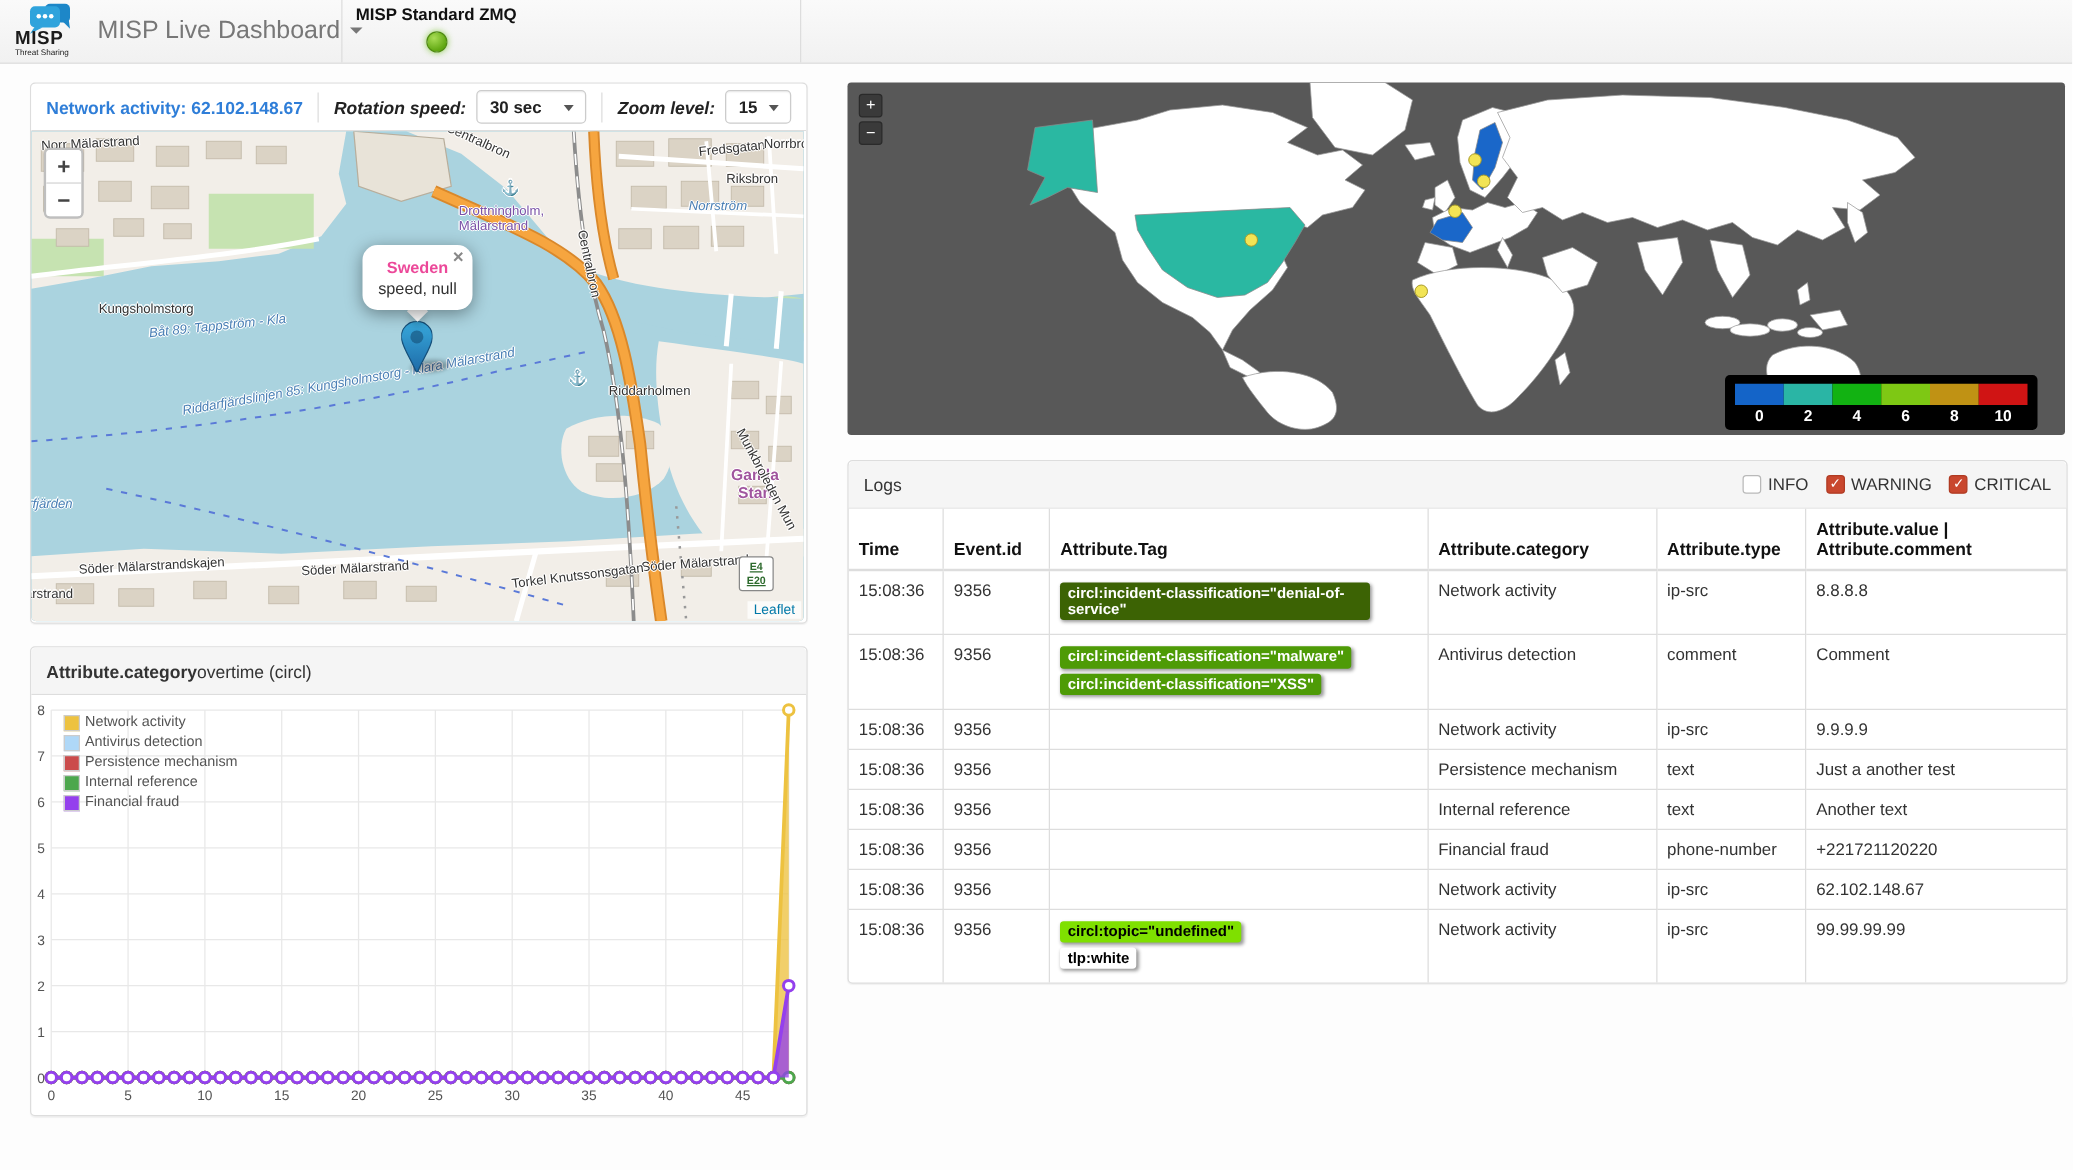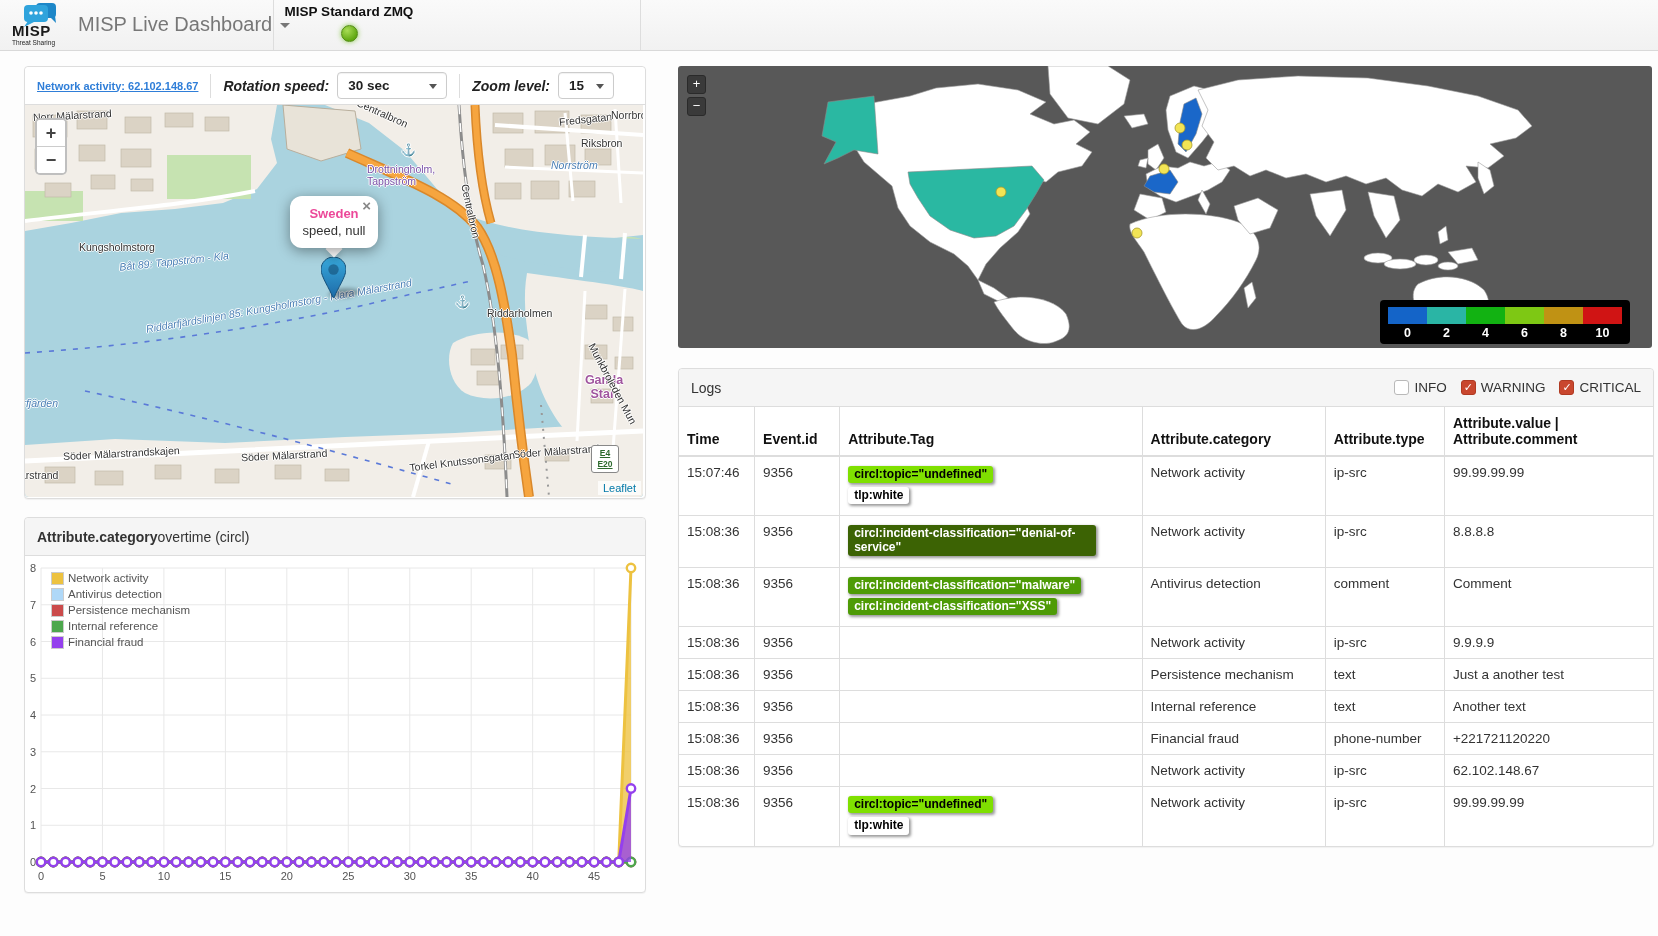--- a/index.html
+++ b/index.html
@@ -17,21 +17,21 @@
   .zmq-title{font-size:13.5px;font-weight:bold;color:#111;}
   .status-dot{width:15px;height:15px;border-radius:50%;margin:6px auto 0;background:radial-gradient(circle at 35% 30%,#a8dd55,#61a812 70%);border:1px solid #4f8c10;box-shadow:0 0 5px rgba(130,200,60,.9);}
 
   
   .panel{position:absolute;background:#fff;border:1px solid #ddd;border-radius:4px;box-shadow:0 1px 1px rgba(0,0,0,.05);}
   .panel-heading{height:38px;background:#f5f5f5;border-bottom:1px solid #ddd;border-radius:4px 4px 0 0;display:flex;align-items:center;padding:0 12px;font-size:14px;color:#333;box-sizing:border-box;}
 
   
   .map-panel{left:24px;top:66px;width:620px;height:431px;}
   .map-controls{height:38px;display:flex;align-items:center;padding:0 12px;border-bottom:1px solid #ddd;box-sizing:border-box;background:#fff;border-radius:4px 4px 0 0;}
-  .feed{font-size:11px;font-weight:bold;color:#2f7ed8;white-space:nowrap;text-decoration:underline;}
+  .feed{font-size:14px;font-weight:bold;color:#2f7ed8;white-space:nowrap;}
   .ctl-sep{width:1px;height:24px;background:#ddd;margin:0 12px;}
   .ctl-label{font-size:14px;font-weight:bold;font-style:italic;color:#222;margin-right:8px;white-space:nowrap;}
   .sel{position:relative;background:#fff;border:1px solid #ccc;border-radius:4px;font-size:13.5px;font-weight:bold;color:#222;padding:5px 26px 5px 10px;cursor:pointer;box-shadow:inset 0 1px 1px rgba(0,0,0,.06);}
   .sel:after{content:"";position:absolute;right:9px;top:11px;border-left:4px solid transparent;border-right:4px solid transparent;border-top:5px solid #555;}
   .leaflet-map{position:relative;width:618px;height:392px;overflow:hidden;background:#aad3df;border-radius:0 0 4px 4px;}
   .mlbl{position:absolute;font-size:10.5px;color:#333;white-space:nowrap;pointer-events:none;text-shadow:1px 0 0 #fff,-1px 0 0 #fff,0 1px 0 #fff,0 -1px 0 #fff;}
   .mlbl.blue{color:#4a7fb5;font-style:italic;}
   .mlbl.purple{color:#7b52a8;white-space:normal;width:92px;}
   .mlbl.place{color:#a0559e;font-weight:bold;font-size:12.5px;white-space:normal;width:54px;text-align:center;}
   .zoomctl{position:absolute;left:10px;top:13px;width:28px;border:2px solid rgba(0,0,0,.25);border-radius:5px;overflow:hidden;background:#fff;}
@@ -214,21 +214,21 @@
         </g>
         <path d="M516,300 L524,392" stroke="#999" stroke-width="2" stroke-dasharray="2 6" fill="none"></path>
       </svg>
 
       
       <div class="mlbl" style="left:330px;top:2px;transform:rotate(24deg);">Centralbron</div>
       <div class="mlbl" style="left:534px;top:8px;transform:rotate(-6deg);">Fredsgatan</div>
       <div class="mlbl" style="left:586px;top:4px;">Norrbro</div>
       <div class="mlbl" style="left:556px;top:32px;">Riksbron</div>
       <div class="mlbl blue" style="left:526px;top:54px;text-align:center;">Norrström</div>
-      <div class="mlbl purple" style="left:342px;top:58px;">Drottningholm, Tappström</div>
+      <div class="mlbl purple" style="left:342px;top:58px;">Drottningholm, Mälarstrand</div>
       <div class="mlbl" style="left:8px;top:4px;transform:rotate(-3deg);">Norr Mälarstrand</div>
       <div class="mlbl" style="left:446px;top:78px;transform:rotate(78deg);transform-origin:left top;">Centralbron</div>
       <div class="mlbl" style="left:54px;top:136px;">Kungsholmstorg</div>
       <div class="mlbl blue" style="left:94px;top:150px;transform:rotate(-6deg);">Båt 89: Tappström - Kla</div>
       <div class="mlbl blue" style="left:120px;top:218px;transform:rotate(-10deg);transform-origin:left top;">Riddarfjärdslinjen 85: Kungsholmstorg - Klara Mälarstrand</div>
       <div class="mlbl" style="left:462px;top:202px;">Riddarholmen</div>
       <div class="mlbl blue" style="left:-30px;top:292px;">Riddarfjärden</div>
       <div class="mlbl place" style="left:552px;top:268px;">Gamla Stan</div>
       <div class="mlbl" style="left:572px;top:236px;transform:rotate(62deg);transform-origin:left top;">Munkbroleden Mun</div>
       <div class="mlbl" style="left:38px;top:342px;transform:rotate(-3deg);">Söder Mälarstrandskajen</div>
@@ -715,31 +715,20 @@
           <th>Time</th>
           <th>Event.id</th>
           <th>Attribute.Tag</th>
           <th>Attribute.category</th>
           <th>Attribute.type</th>
           <th style="width:160px;">Attribute.value | Attribute.comment</th>
         </tr>
       </thead>
       <tbody id="logs-tbody">
           <tr>
-            <td>15:07:46</td>
-            <td>9356</td>
-            <td>
-              <div class="chip-line"><span class="chip" style="background: rgb(127, 224, 0); color: rgb(0, 0, 0);">circl:topic="undefined"</span></div>
-              <div class="chip-line"><span class="chip" style="background: rgb(255, 255, 255); color: rgb(0, 0, 0);">tlp:white</span></div>
-            </td>
-            <td>Network activity</td>
-            <td>ip-src</td>
-            <td>99.99.99.99</td>
-          </tr>
-          <tr>
             <td>15:08:36</td>
             <td>9356</td>
             <td>
               <div class="chip-line"><span class="chip" style="background: rgb(60, 99, 4); color: rgb(255, 255, 255);">circl:incident-classification="denial-of-service"</span></div>
             </td>
             <td>Network activity</td>
             <td>ip-src</td>
             <td>8.8.8.8</td>
           </tr>
           <tr>

